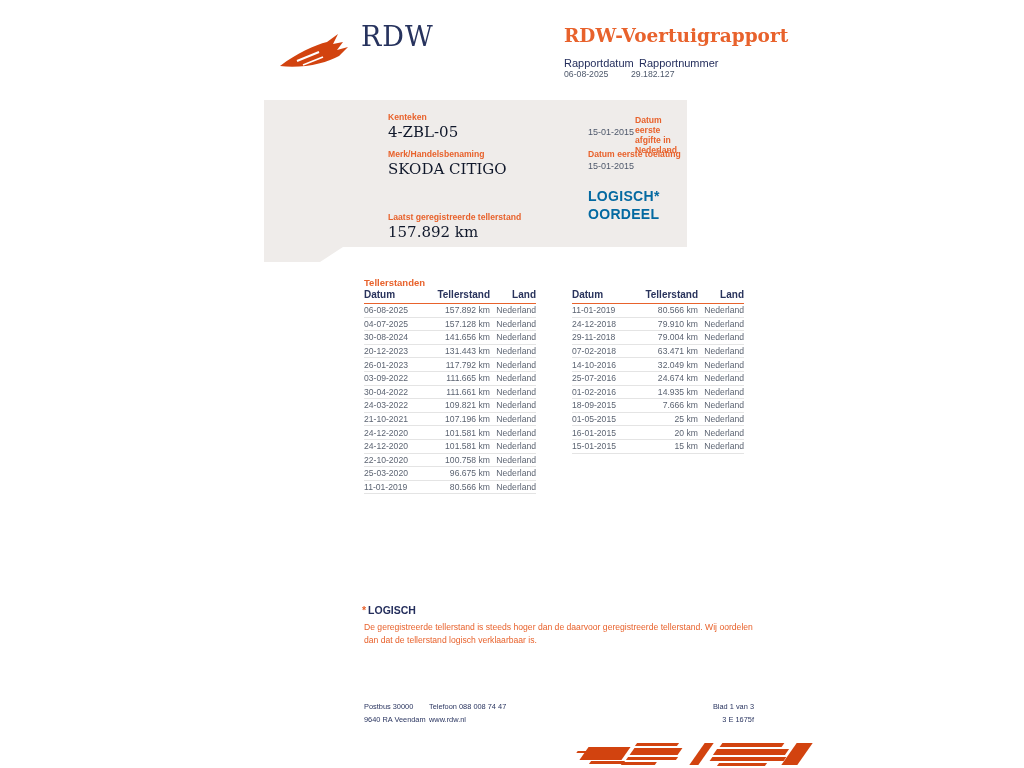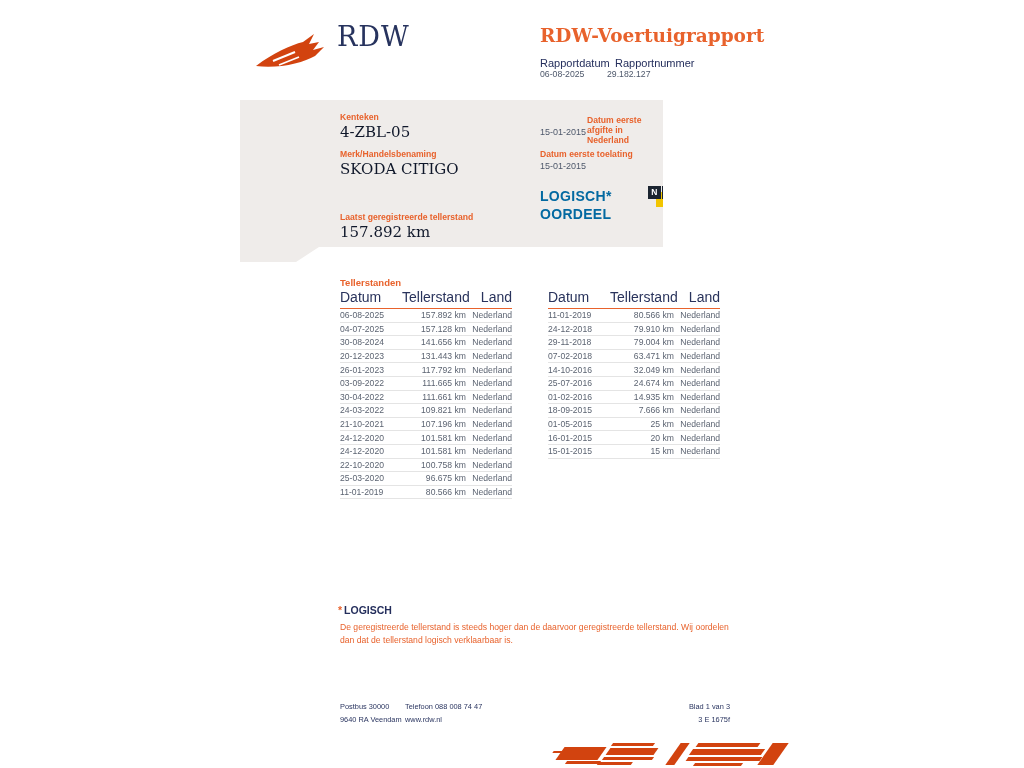--- a/index.html
+++ b/index.html
@@ -1,19 +1,19 @@
 <!DOCTYPE html>
 <html><head>
 <meta charset="utf-8">
 <style>
   * { margin:0; padding:0; box-sizing:border-box; }
   html,body { width:1024px; height:768px; background:#ffffff; overflow:hidden; }
   body { position:relative; font-family:"Liberation Sans", sans-serif; }
 
-  .abs { position:absolute; }
+  .abs { position:absolute;margin-left:24px; }
 
   
   .rdw-wordmark { left:337px; top:21px; font-family:"DejaVu Serif", serif; font-size:27px; color:#27335E; letter-spacing:1px; }
   .report-title { left:540px; top:25px; font-family:"DejaVu Serif", serif; font-weight:bold; font-size:18.5px; color:#E8622C; }
   .hdr-label { font-size:11px; font-weight:normal; color:#242E5C; }
   .hdr-value { font-size:8.7px; color:#4E586B; }
 
   
   .panel { left:240px; top:100px; width:423px; height:162px; background:#EFECEA;
            clip-path: polygon(0 0, 100% 0, 100% 147px, 79px 147px, 56px 162px, 0 162px); }
@@ -27,21 +27,21 @@
   .nap-yellow { position:absolute; left:8px; top:7px; width:42px; height:15px; background:#F2C500; }
   .nap-box { position:absolute; top:1px; width:12.5px; height:13px; background:#1B2430; color:#fff;
              font-size:8.5px; font-weight:bold; text-align:center; line-height:13px; }
   .nap-check-box { position:absolute; left:38px; top:0; width:14px; height:14px; background:#fff;
                    color:#33A02C; font-size:11px; font-weight:bold; text-align:center; line-height:14px; }
 
   
   .tbl-title { left:340px; top:277px; font-size:9.5px; font-weight:bold; color:#E8622C;text-align:right; }
   table { border-collapse:collapse; table-layout:fixed; width:172px;
           font-family:"Liberation Sans", sans-serif; font-size:8.6px; color:#5C6472; }
-  th { font-weight:normal; color:#29335C; font-size:14px; border-bottom:1.5px solid #E8622C; padding:0 0 3px 0; }
+  th { font-weight:bold; color:#29335C; font-size:10px; border-bottom:1.5px solid #E8622C; padding:0 0 3px 0; }
   td { border-bottom:1px solid #E4E4E4; height:13.6px; padding:0; }
   .c0 { text-align:left; width:62px; }
   .c1 { text-align:right; width:64px; }
   .c2 { text-align:right; width:46px; }
 
   
   .verdict-head { left:338px; top:604px; font-size:10.5px; font-weight:bold; color:#242E5C; }
   .verdict-head .ast { color:#E8622C; margin-right:2px; }
   .verdict-body { left:340px; top:621px; width:392px; font-size:8.6px; line-height:13px; color:#E8622C; }
 

